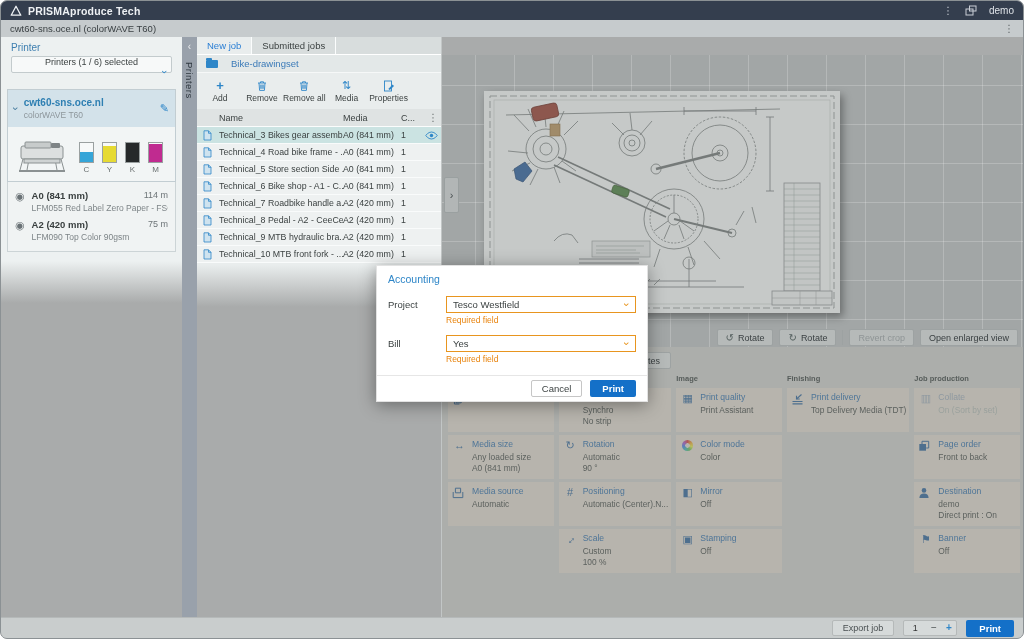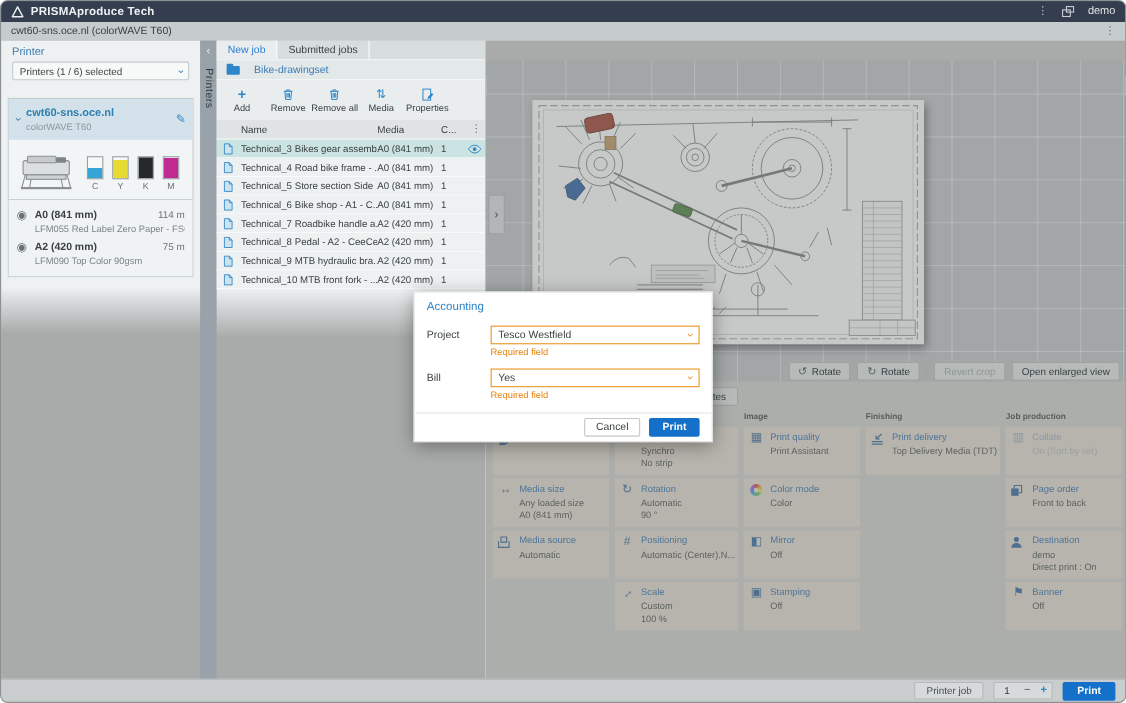--- a/index.html
+++ b/index.html
@@ -11,21 +11,21 @@
   .titlebar .title{font-size:10.5px;font-weight:bold;color:#eef1f4;letter-spacing:.2px;}
   .tb-right{margin-left:auto;display:flex;align-items:center;gap:12px;color:#c9ced6;}
   .kebab{font-size:10px;color:#c9ced6;cursor:pointer;line-height:1;}
   .user{font-size:10px;color:#dfe3e8;}
   .subbar{position:absolute;left:0;top:19px;right:0;height:17px;background:#c6cbcd;display:flex;align-items:center;padding:2px 9px;font-size:9.5px;color:#3a4043;}
   .subbar .kebab{color:#5c6265;margin-left:auto;}
 
   
   .left-panel{position:absolute;left:0;top:36px;width:181px;height:582px;background:linear-gradient(180deg,#edf1f1 0px,#edf1f1 224px,#a9abab 266px,#a9abab 100%);}
   .lp-label{margin:5px 10px 3px;font-size:10px;color:#3e7fb0;}
-  .lp-select{margin:0 10px;height:17px;background:#f7f9f9;border:1px solid #c3cbcd;border-radius:2px;display:flex;align-items:center;padding:0 6px;font-size:9px;color:#3c4242;cursor:pointer;}
+  .lp-select{margin:0 10px;height:17px;background:#f7f9f9;border:1px solid #c3cbcd;border-radius:2px;display:flex;align-items:center;padding:0 6px;font-size:9px;color:#3c4242;cursor:pointer;flex-direction:column;}
   .lp-select .chev{margin-left:auto;color:#2e86c8;}
   .chev{display:inline-block;transform:rotate(90deg);font-size:10px;line-height:1;}
   .printer-card{margin:16px 6px 0;border:1px solid #c2cdd2;background:#f2f5f5;}
   .pc-head{display:flex;align-items:center;gap:6px;background:#d3e2ea;padding:7px 6px;}
   .pc-chev{color:#4a7fa0;font-size:11px;}
   .pc-names{flex:1;min-width:0;}
   .pc-name{font-size:10px;font-weight:bold;color:#2e7fb2;}
   .pc-model{font-size:8.5px;color:#8d969b;margin-top:2px;}
   .pc-edit{color:#2e86c8;font-size:11px;cursor:pointer;}
   .pc-body{display:flex;align-items:flex-end;gap:10px;padding:9px 7px 7px;}
@@ -655,21 +655,21 @@
                   <div class="cl">Off</div>
                 </span>
               </div>
             </div>
           </div>
         </div>
     </div>
   </div>
 
   <div class="bottom-bar">
-    <span class="bb-btn">Printer job</span>
+    <span class="bb-btn">Export job</span>
     <span class="stepper">
       <span class="st-val">1</span>
       <span class="st-btn">−</span>
       <span class="st-btn plus">+</span>
     </span>
     <span class="print-btn">Print</span>
   </div>
 
   <div class="modal">
     <div class="m-title">Accounting</div>

